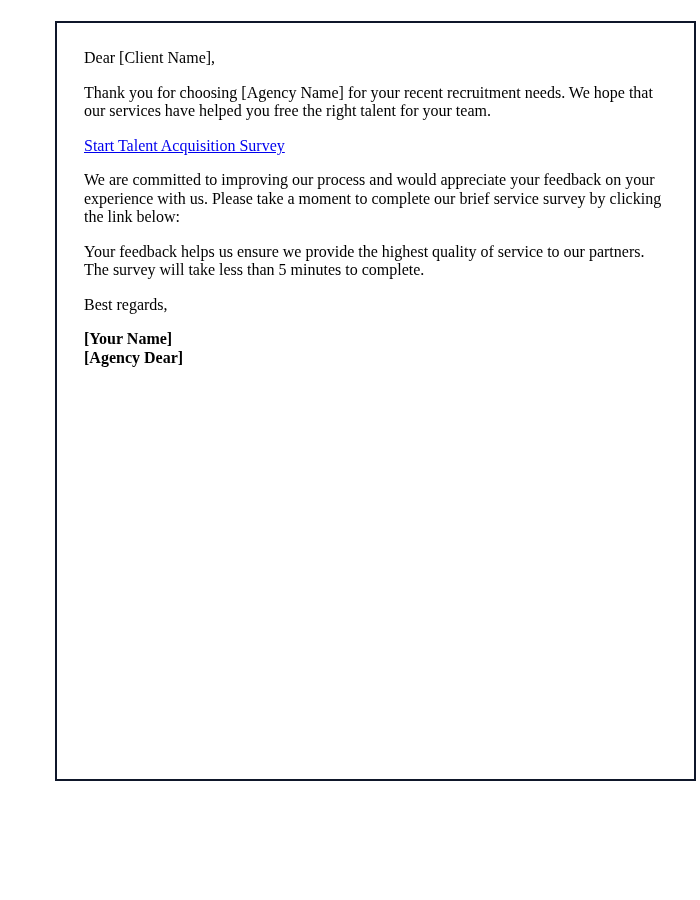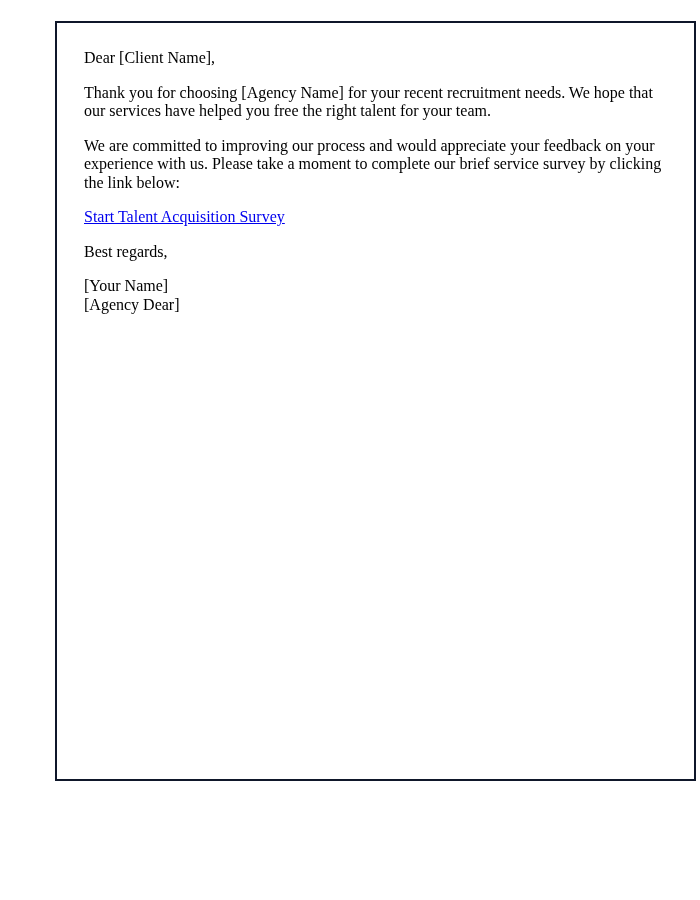--- a/index.html
+++ b/index.html
@@ -34,37 +34,39 @@
     margin: 16px 0;
     line-height: 1.16;
   }
   .survey-link {
     text-decoration: underline;
     cursor: pointer;
   }
   .sig-line {
     display: block;
     line-height: 1.16;
+    font-weight: bold;
   }
 </style>
 </head>
 <body>
 
 <div class="letter-frame">
 
   <p>Dear [Client Name],</p>
 
   <p>Thank you for choosing [Agency Name] for your recent recruitment needs. We hope that our services have helped you free the right talent for your team.</p>
 
-  <p>We are committed to improving our process and would appreciate your feedback on your experience with us. Please take a moment to complete our brief service survey by clicking the link below:</p>
-
   <p>
     <a href="#" class="survey-link" style="color: rgb(0, 0, 238);">Start Talent Acquisition Survey</a>
   </p>
 
+  <p>We are committed to improving our process and would appreciate your feedback on your experience with us. Please take a moment to complete our brief service survey by clicking the link below:</p>
+
+  <p>Your feedback helps us ensure we provide the highest quality of service to our partners. The survey will take less than 5 minutes to complete.</p>
 
 
   <p>Best regards,</p>
 
   <p>
     <span class="sig-line">[Your Name]</span>
     <span class="sig-line">[Agency Dear]</span>
   </p>
 
 </div>

